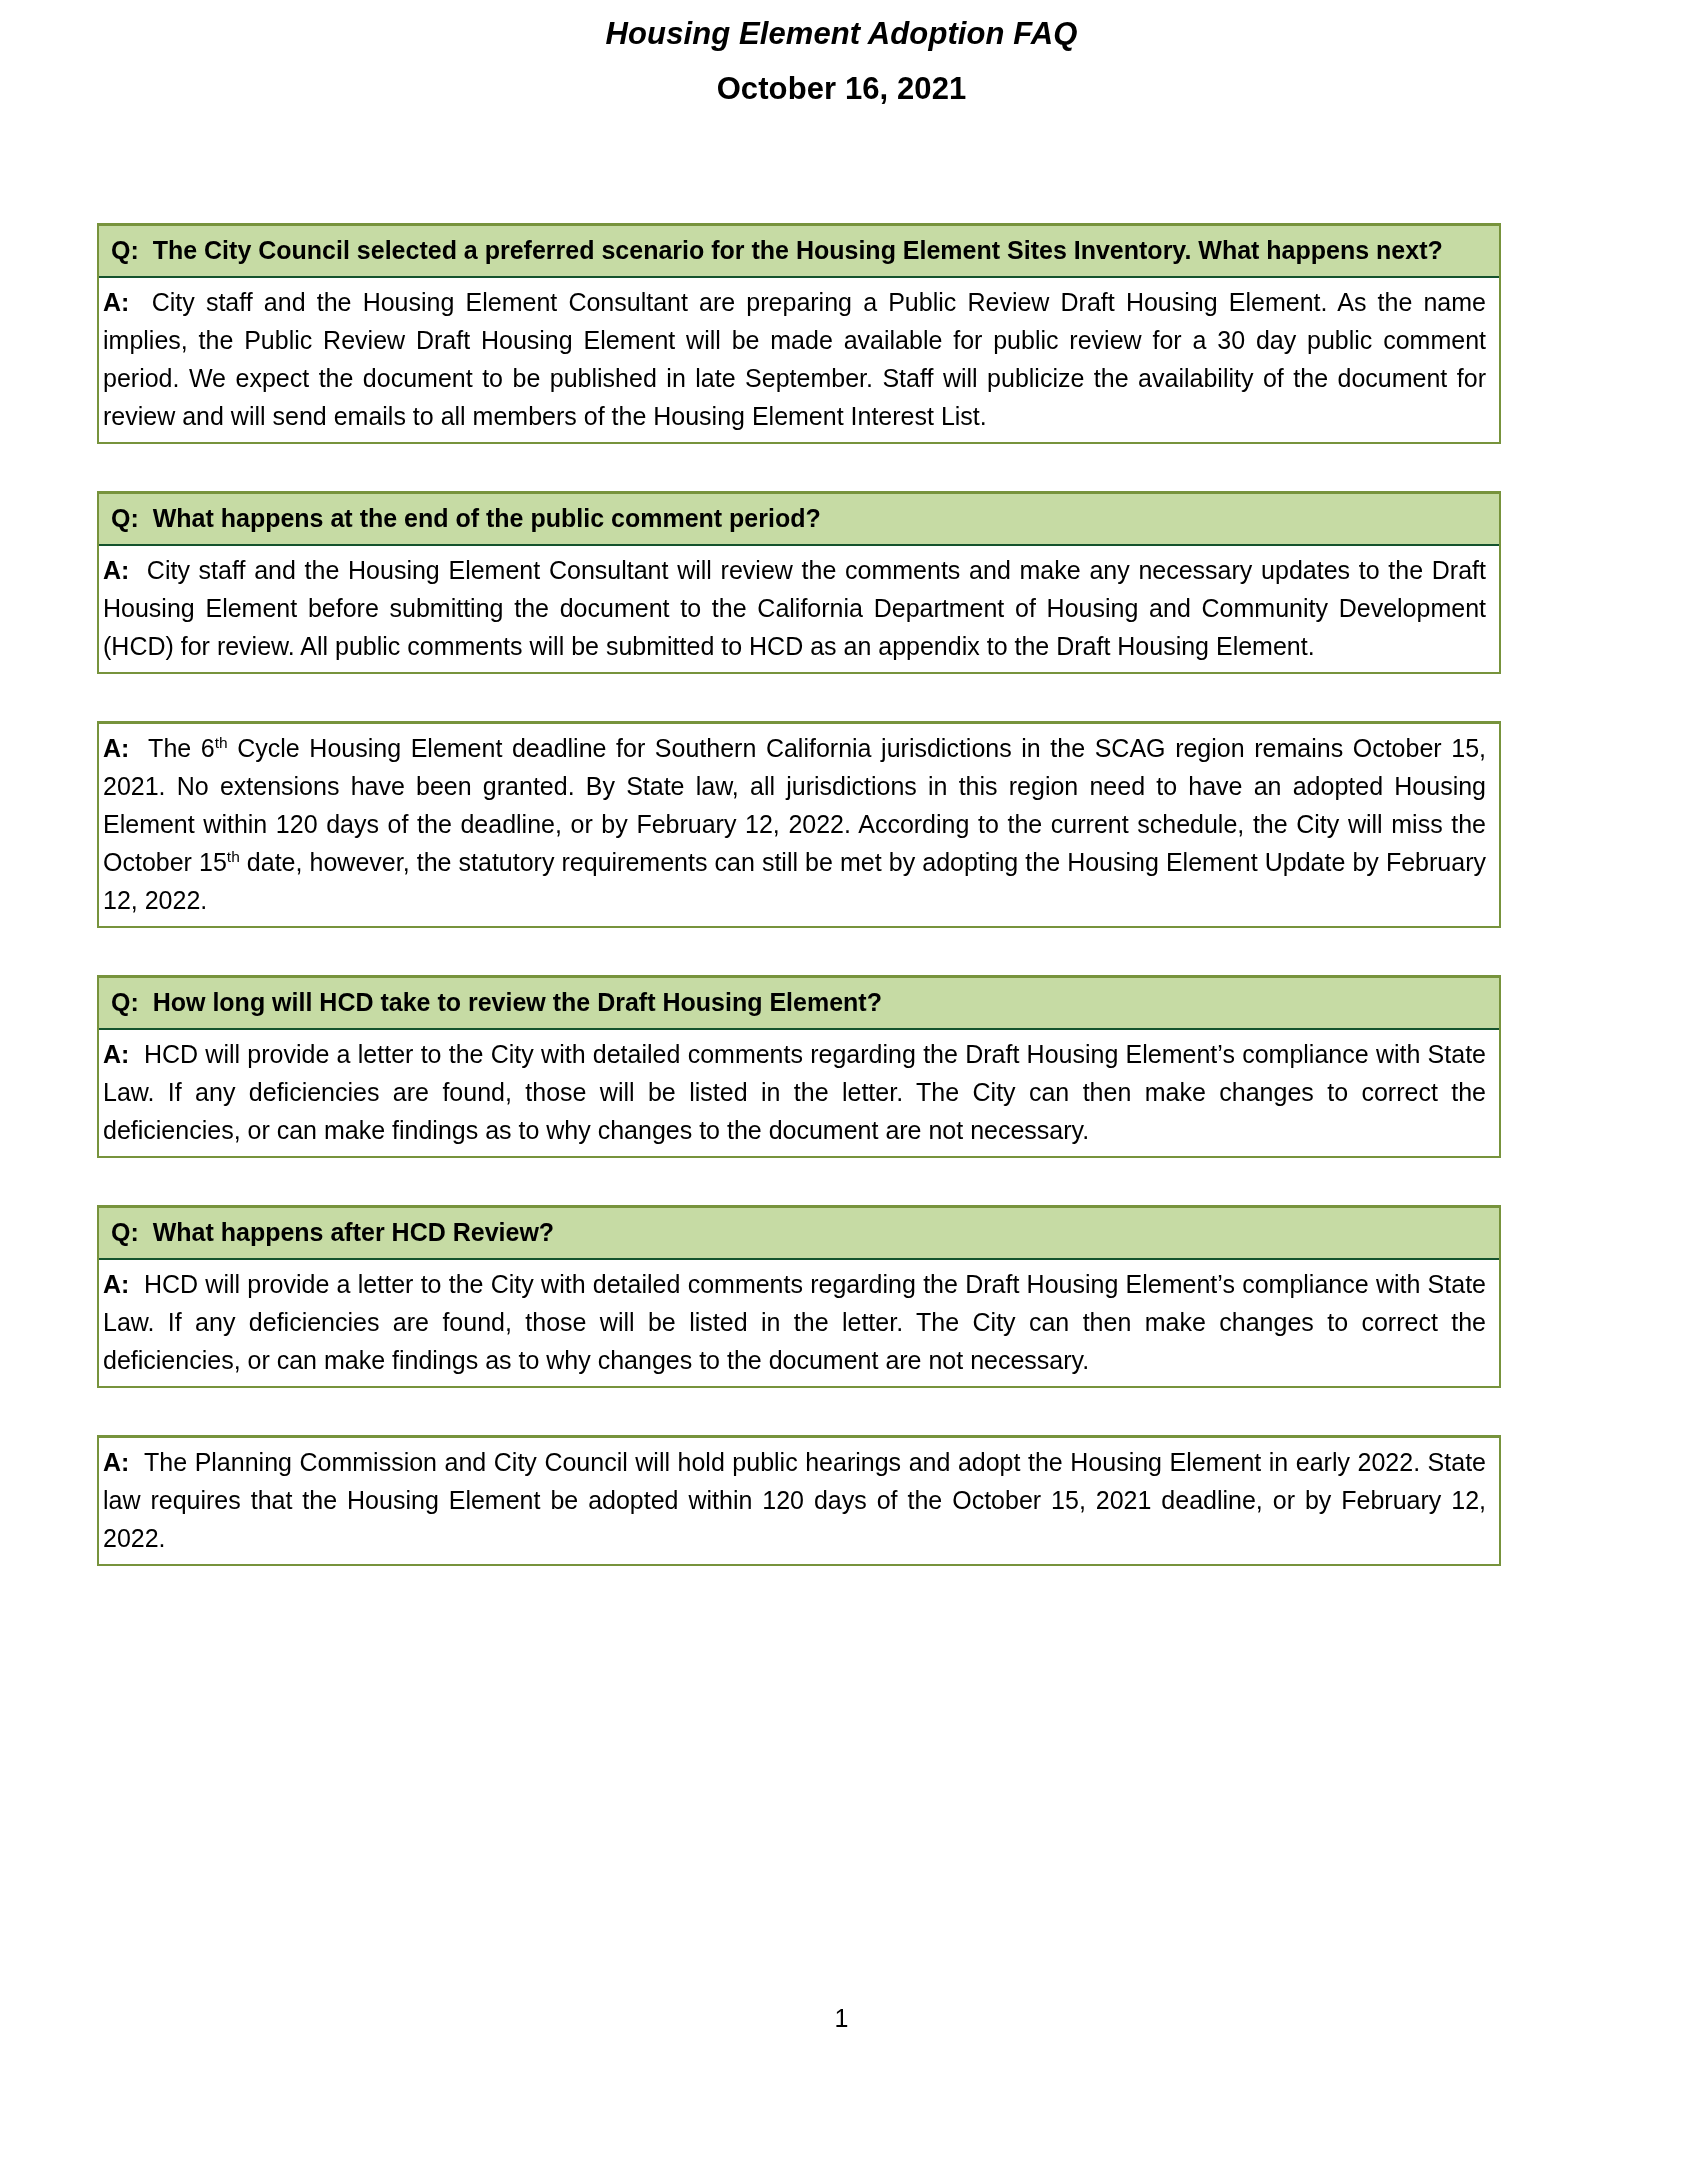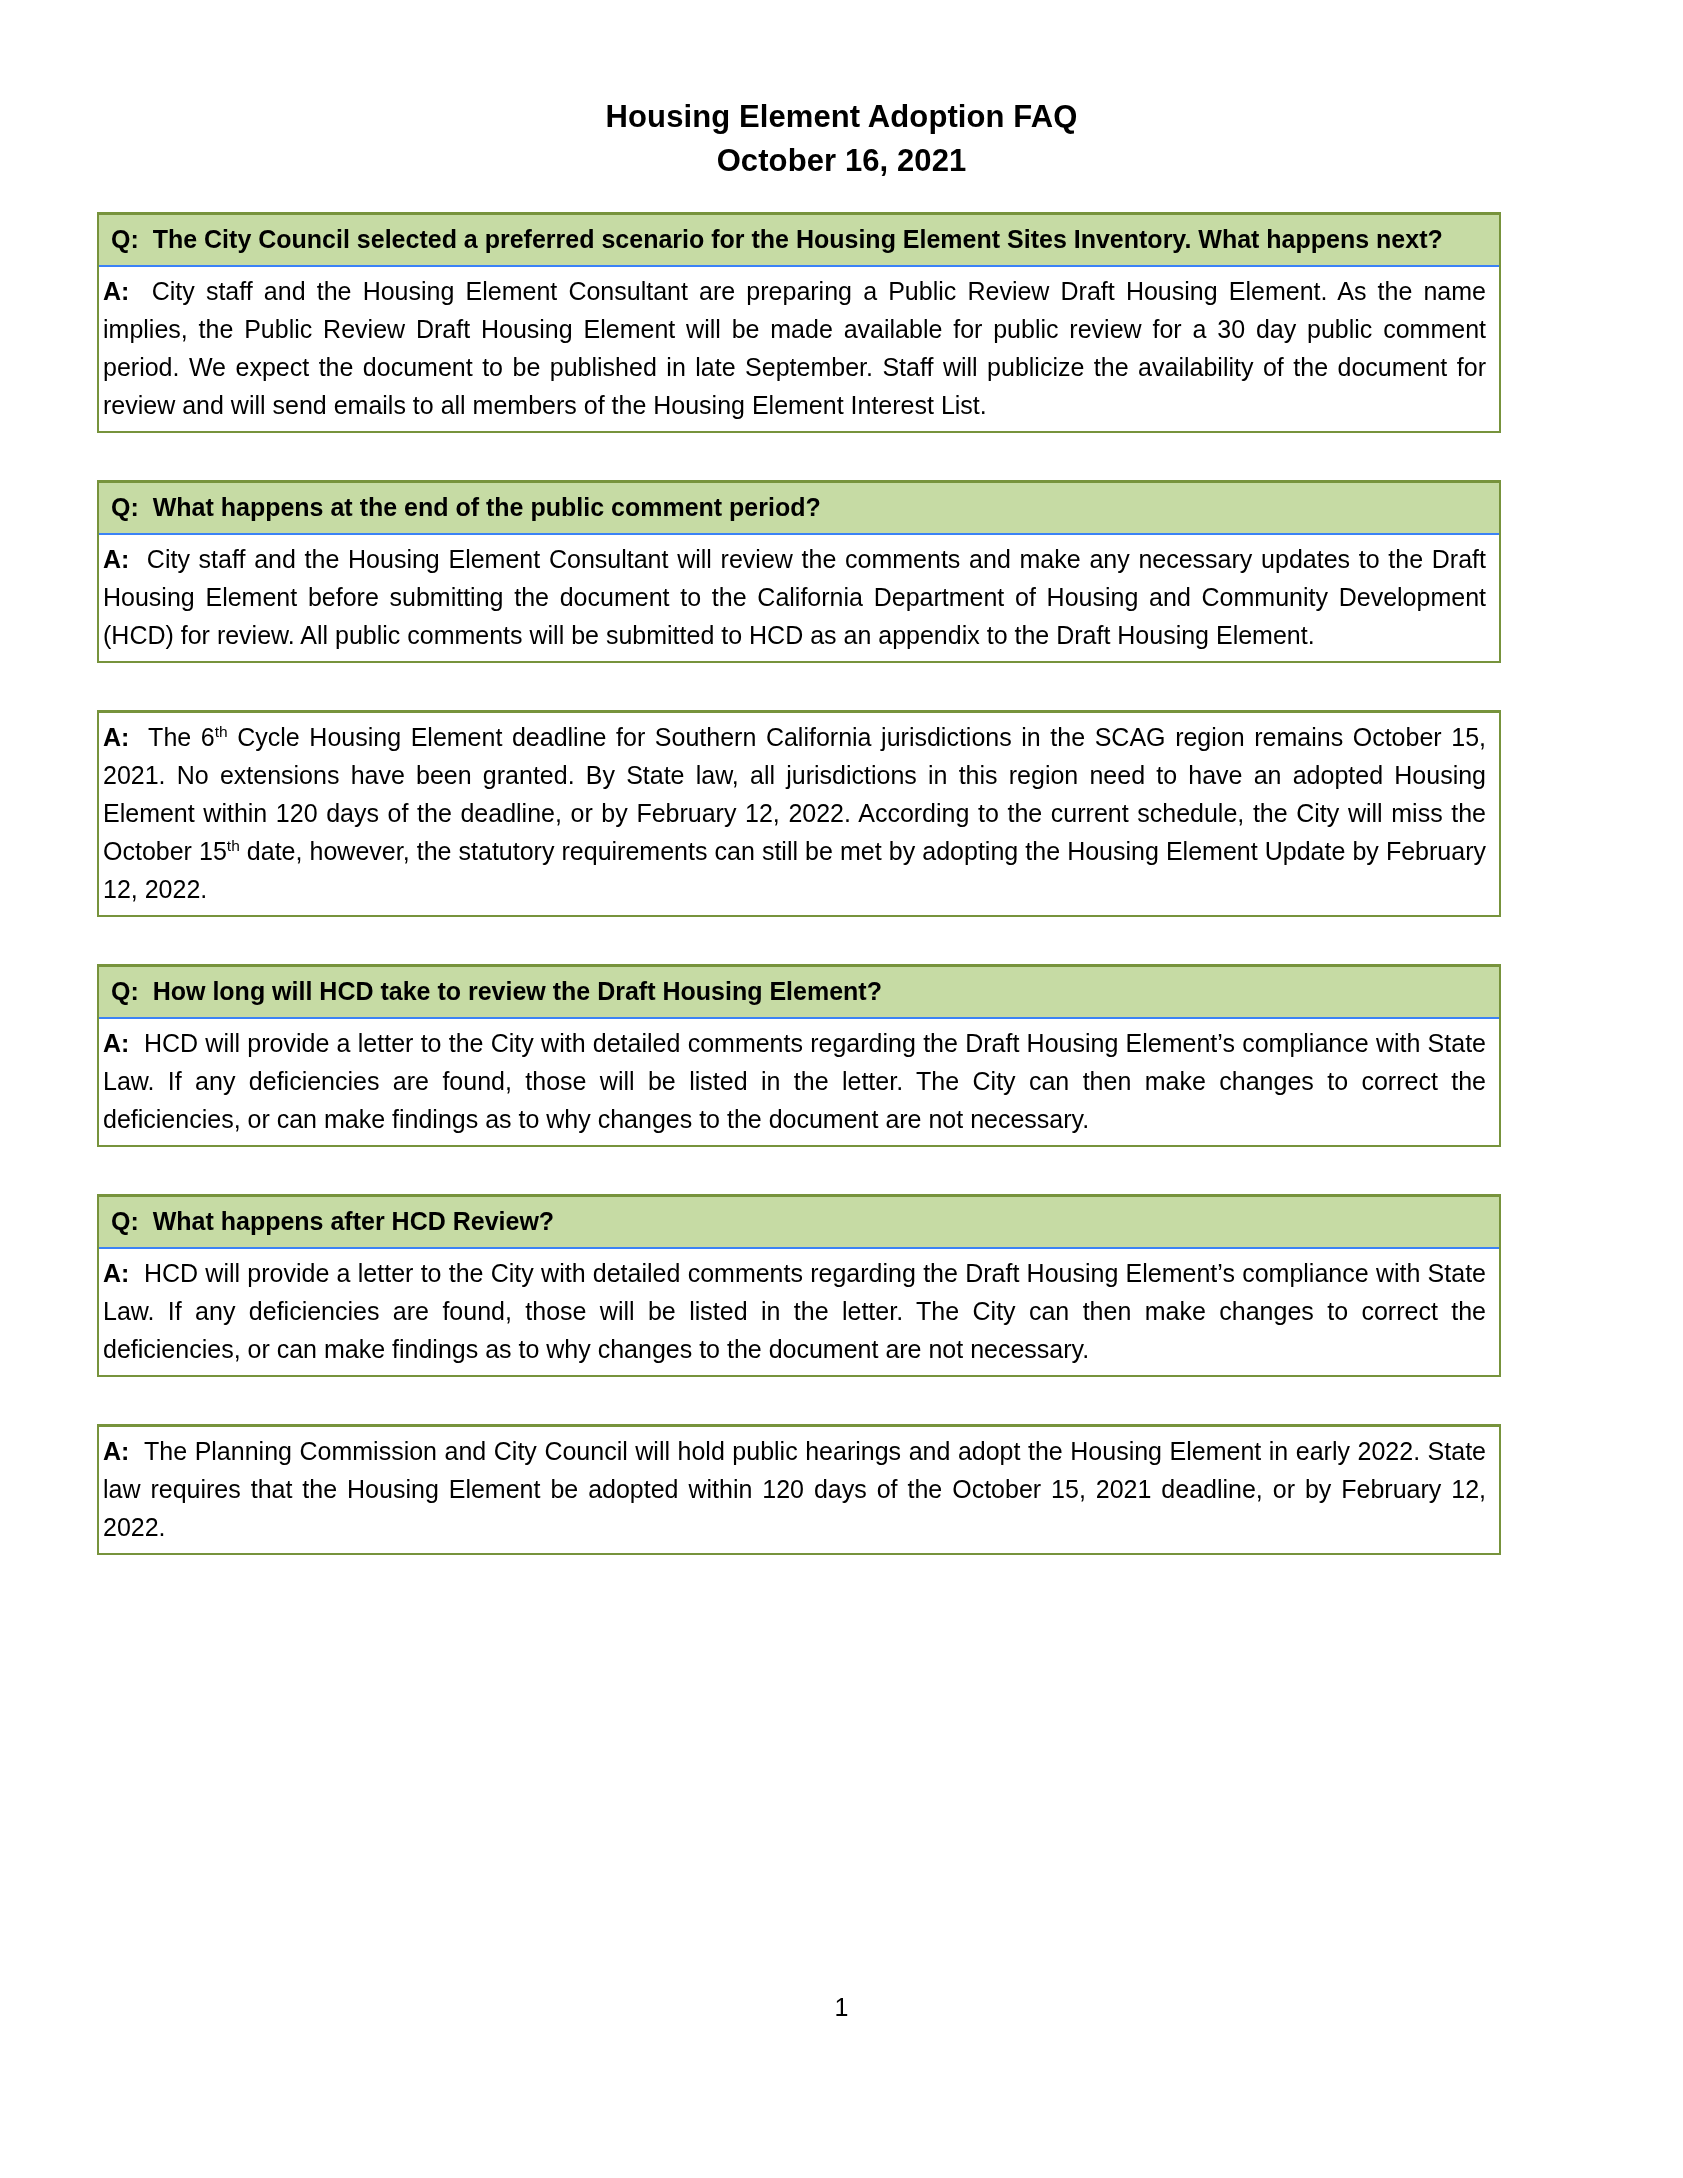--- a/index.html
+++ b/index.html
@@ -20,23 +20,23 @@
     width: 1683px;
     height: 2178px;
     padding: 0;
     position: relative;
   }
   .doc-title {
     text-align: center;
     font-weight: bold;
     font-size: 31px;
     line-height: 43px;
-    margin: 1px;
-    padding-top: 94px;
+    margin: 12px;
     letter-spacing: 0.1px;
+    font-style: italic;
   }
   .doc-subtitle {
     text-align: center;
     font-weight: bold;
     font-size: 31px;
     line-height: 43px;
     margin: 0;
     letter-spacing: 0.1px;
   }
   .faq-wrap {
@@ -47,21 +47,21 @@
   }
   .faq-block {
     border: 2px solid #77933c;
     border-top: 3px solid #77933c;
     margin-bottom: 47px;
     background: #ffffff;
     box-sizing: border-box;
   }
   .faq-question {
     background: #c6dba4;
-    border-bottom: 2px solid #3b82f6;
+    border-bottom: 2px solid #14532d;
     font-weight: bold;
     font-size: 25px;
     line-height: 37px;
     padding: 6px 12px 7px 12px;
     box-sizing: border-box;
   }
   .faq-answer {
     font-size: 25px;
     line-height: 38px;
     padding: 5px 13px 7px 4px;

